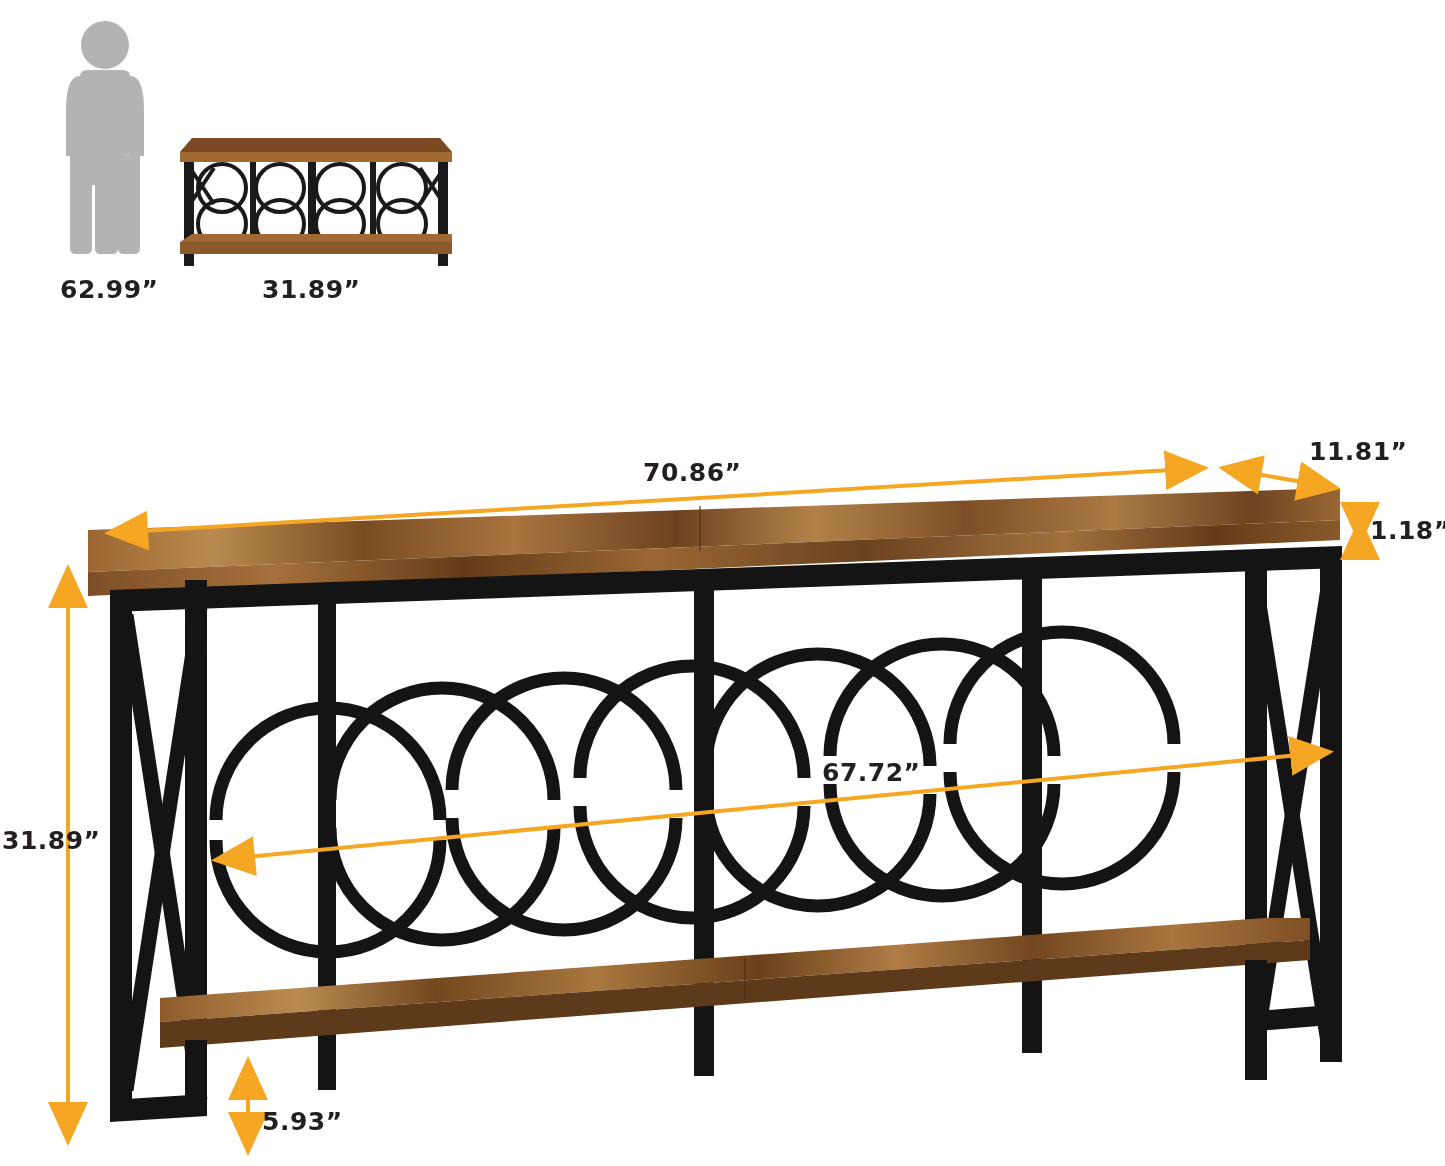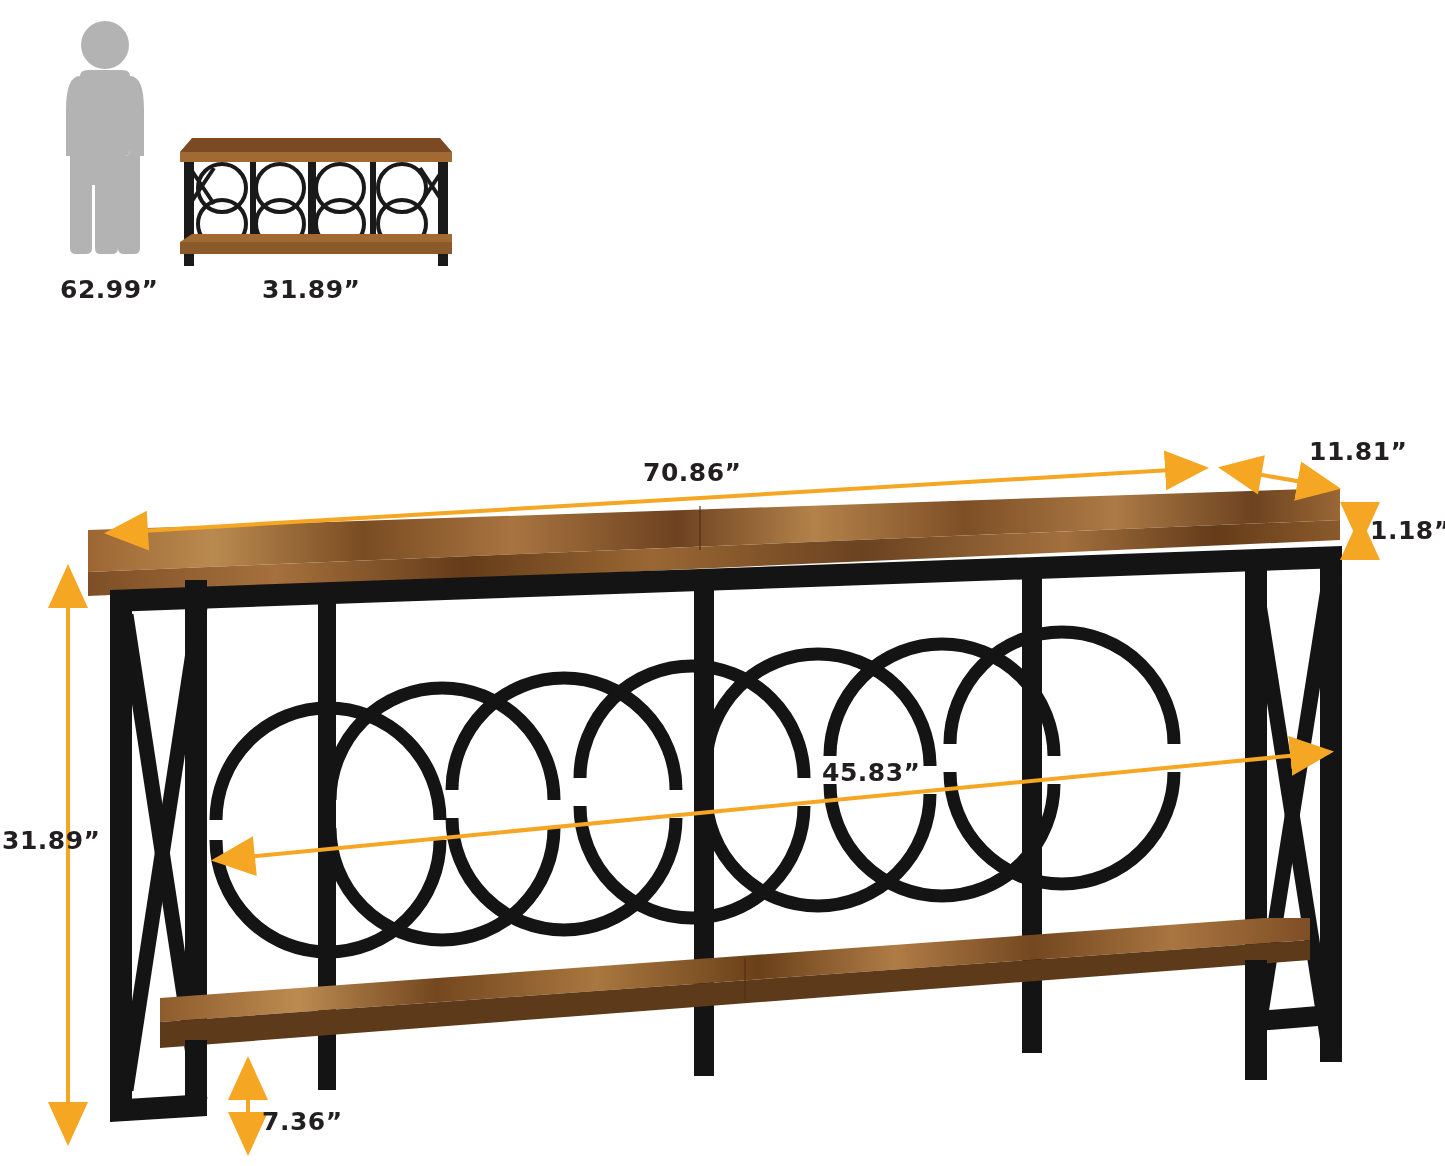--- a/index.html
+++ b/index.html
@@ -215,17 +215,17 @@
   </svg>
 
   <div class="dim-label main-label" style="left:612px; top:458px;margin-left:31px;">70.86”</div>
 
   <div class="dim-label main-label" style="left:1309px; top:437px;">11.81”</div>
 
   <div class="dim-label main-label" style="left:1370px; top:516px;">1.18”</div>
 
   <div class="dim-label main-label" style="left:2px; top:826px;">31.89”</div>
 
-  <div class="dim-label main-label" style="left:822px; top:758px;">45.83”</div>
-
-  <div class="dim-label main-label" style="left:262px; top:1107px;">7.36”</div>
+  <div class="dim-label main-label" style="left:822px; top:758px;">67.72”</div>
+
+  <div class="dim-label main-label" style="left:262px; top:1107px;">5.93”</div>
 
 </div>
 
 </body></html>

